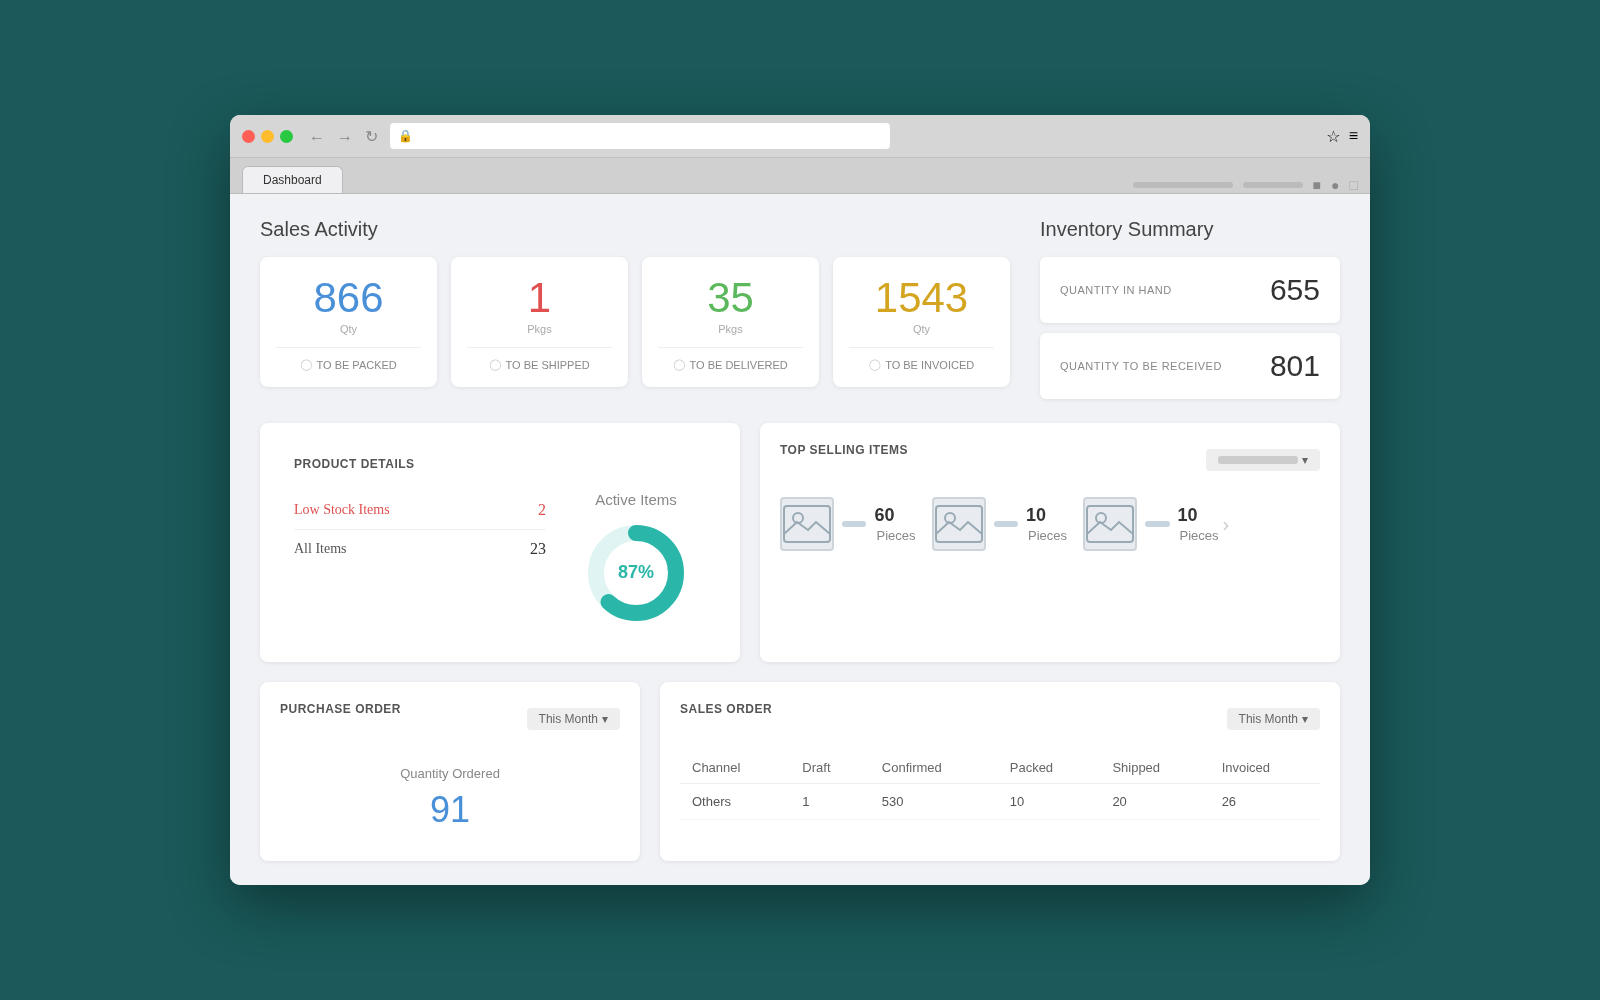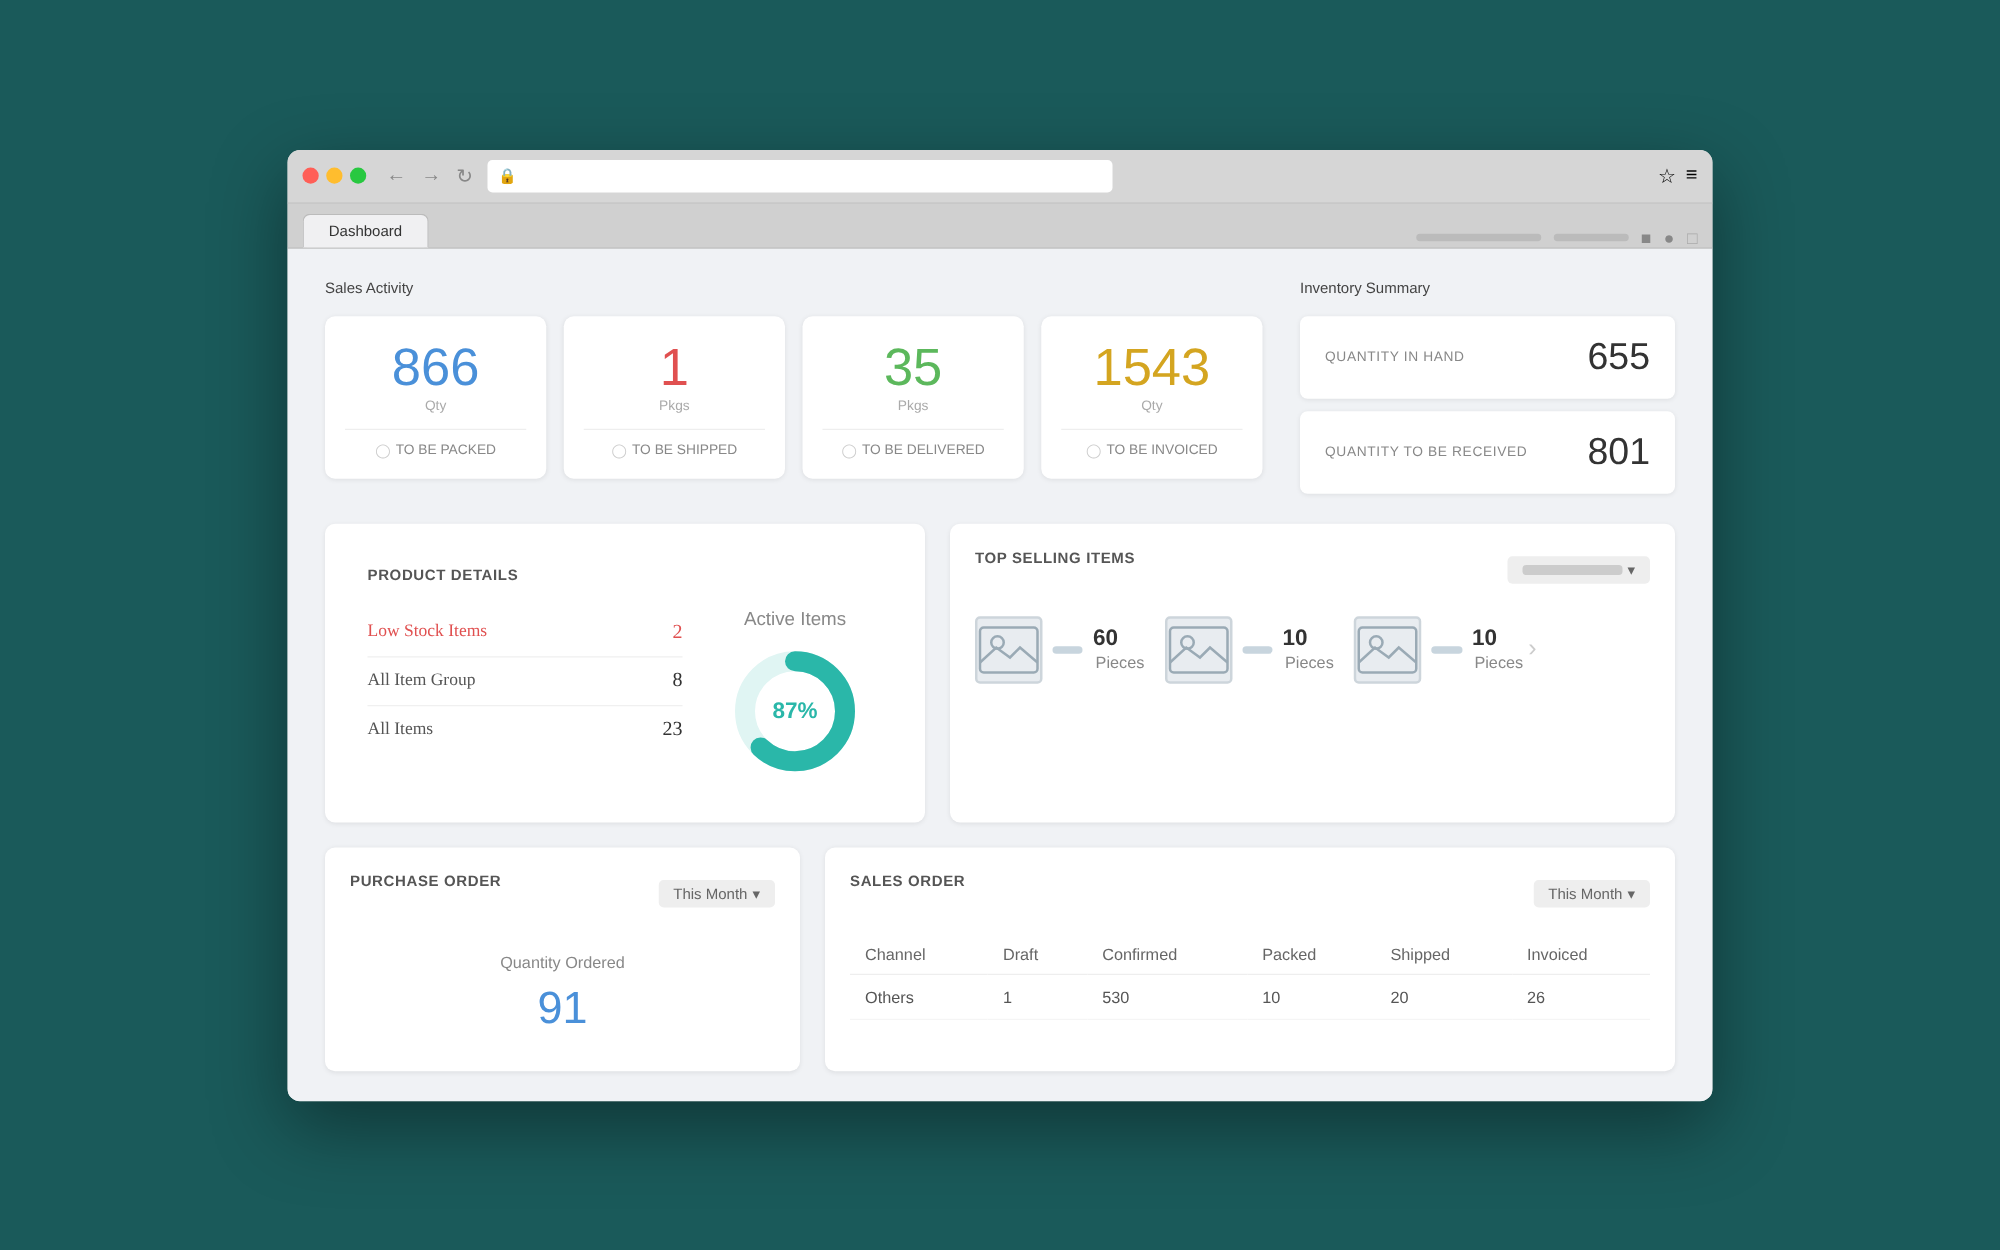--- a/index.html
+++ b/index.html
@@ -124,21 +124,21 @@
 
     
     .content {
       background: #f0f2f5;
       padding: 24px 30px;
       min-height: 620px;
     }
 
     
     .section-title {
-      font-size: 12px;
+      font-size: 20px;
       color: #444;
       margin-bottom: 16px;
       font-weight: 400;
     }
 
     .top-section {
       display: flex;
       gap: 30px;
       margin-bottom: 24px;
     }
@@ -568,24 +568,20 @@
 
     <div class="middle-row">
 
       <div class="product-details">
         <div class="card-title">PRODUCT DETAILS</div>
         <div class="product-details-inner">
           <div class="product-list">
             <div class="product-row">
               <span class="product-row-label red">Low Stock Items</span>
               <span class="product-row-value red">2</span>
-            </div>
-            <div class="product-row">
-              <span class="product-row-label">All Item Group</span>
-              <span class="product-row-value">8</span>
             </div>
             <div class="product-row">
               <span class="product-row-label">All Items</span>
               <span class="product-row-value">23</span>
             </div>
           </div>
           <div class="donut-container">
             <div class="donut-label">Active Items</div>
             <svg class="donut-svg" viewBox="0 0 110 110">
 

